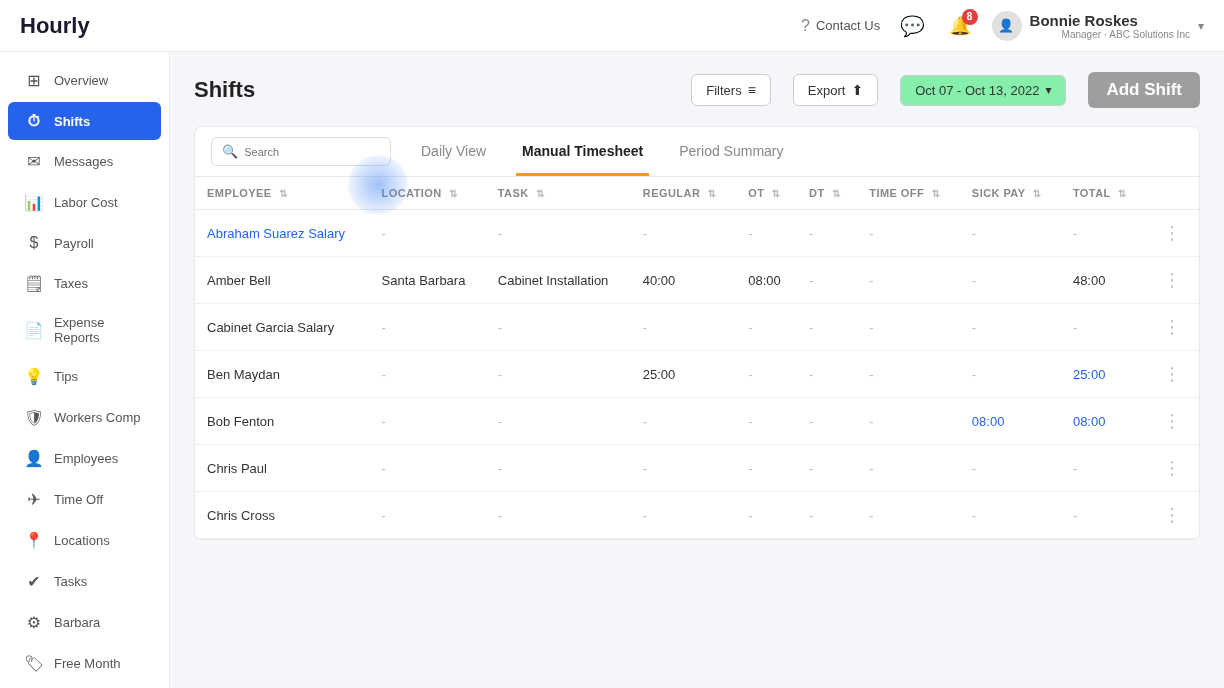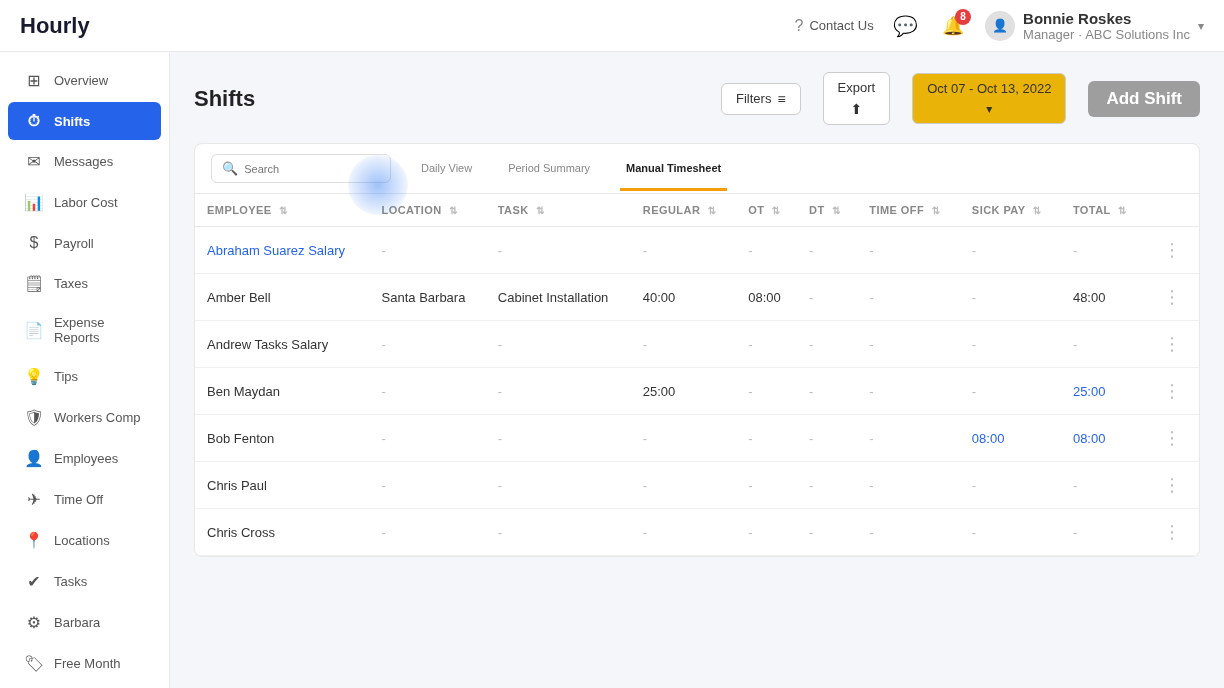--- a/index.html
+++ b/index.html
@@ -13,21 +13,21 @@
     }
     .topnav-logo { font-size: 22px; font-weight: 700; color: #1a1a2e; }
     .topnav-right { display: flex; align-items: center; gap: 16px; }
     .topnav-contact { display: flex; align-items: center; gap: 6px; color: #555; cursor: pointer; font-size: 13px; }
     .topnav-icon-btn { background: none; border: none; cursor: pointer; color: #777; font-size: 18px; position: relative; padding: 4px; }
     .badge { background: #e53e3e; color: #fff; border-radius: 50%; font-size: 10px; width: 16px; height: 16px; display: flex; align-items: center; justify-content: center; position: absolute; top: -2px; right: -2px; font-weight: 700; }
     .topnav-user { display: flex; align-items: center; gap: 8px; cursor: pointer; }
     .topnav-user-icon { background: #e0e0e0; border-radius: 50%; width: 30px; height: 30px; display: flex; align-items: center; justify-content: center; color: #666; }
     .topnav-user-info { display: flex; flex-direction: column; }
     .topnav-user-name { font-weight: 600; font-size: 15px; }
-    .topnav-user-sub { font-size: 13px; color: #888; }
+    .topnav-user-sub { font-size: 10px; color: #888; margin-left: 32px; }
     .topnav-chevron { color: #888; font-size: 12px; }
 
     
     .sidebar {
       position: fixed; top: 52px; left: 0; width: 170px; bottom: 0;
       background: #fff; border-right: 1px solid #e8e8e8;
       display: flex; flex-direction: column; padding-top: 8px; overflow-y: auto;
     }
     .sidebar-item {
       display: flex; align-items: center; gap: 10px;
@@ -41,32 +41,32 @@
     .main-content {
       margin-left: 170px; margin-top: 52px; padding: 20px 24px;
       background: #f5f6fa; min-height: calc(688px - 52px);
     }
 
     
     .shifts-header { display: flex; align-items: center; justify-content: space-between; margin-bottom: 18px; }
     .shifts-title { font-size: 22px; font-weight: 600; color: #222; }
     .shifts-actions { display: flex; align-items: center; gap: 22px; }
     .btn-filters { display: flex; align-items: center; gap: 6px; border: 1px solid #ccc; background: #fff; border-radius: 6px; padding: 7px 14px; cursor: pointer; font-size: 13px; color: #333; }
-    .btn-export { display: flex; align-items: center; gap: 6px; border: 1px solid #ccc; background: #fff; border-radius: 6px; padding: 7px 14px; cursor: pointer; font-size: 13px; color: #333; flex-direction: column; }
-    .btn-daterange { display: flex; align-items: center; gap: 6px; border: 1px solid #ccc; background: #eab308; border-radius: 6px; padding: 7px 14px; cursor: pointer; font-size: 13px; color: #333; flex-direction: column; }
+    .btn-export { display: flex; align-items: center; gap: 6px; border: 1px solid #ccc; background: #fff; border-radius: 6px; padding: 7px 14px; cursor: pointer; font-size: 13px; color: #333; }
+    .btn-daterange { display: flex; align-items: center; gap: 6px; border: 1px solid #ccc; background: #86efac; border-radius: 6px; padding: 7px 14px; cursor: pointer; font-size: 13px; color: #333; }
     .btn-addshift { background: #9e9e9e; color: #fff; border: none; border-radius: 6px; padding: 8px 18px; cursor: pointer; font-size: 17px; font-weight: 600; }
 
     
     .panel { background: #fff; border-radius: 8px; border: 1px solid #e8e8e8; }
 
     
     .tabs-row { display: flex; align-items: center; padding: 0 16px; border-bottom: 1px solid #e8e8e8; gap: 24px; }
     .search-box { display: flex; align-items: center; gap: 6px; border: 1px solid #ddd; border-radius: 6px; padding: 6px 10px; background: #fff; margin: 10px 0; width: 180px; }
     .search-box input { border: none; outline: none; font-size: 11px; color: #555; width: 130px; }
-    .tab { padding: 14px 6px; cursor: pointer; font-size: 11px; color: #888; border-bottom: 3px solid transparent; margin-bottom: -1px; }
+    .tab { padding: 14px 6px; cursor: pointer; font-size: 14px; color: #888; border-bottom: 3px solid transparent; margin-bottom: -1px; }
     .tab.active { color: #222; font-weight: 600; border-bottom: 3px solid #f59e0b; }
 
     
     .table-wrap { overflow-x: auto; }
     table { width: 100%; border-collapse: collapse; }
     thead tr th {
       text-align: left; padding: 10px 12px; font-size: 11px; font-weight: 700;
       color: #888; text-transform: uppercase; letter-spacing: 0.04em;
       border-bottom: 1px solid #e8e8e8; background: #fff;
       white-space: nowrap;
@@ -213,25 +213,25 @@
   <div class="panel">
 
     <div class="tabs-row">
       <div class="search-box">
         <span style="color:#aaa;">🔍</span>
         <input type="text" placeholder="Search" style="">
       </div>
       <div class="tab">
         <span>Daily View</span>
       </div>
+      <div class="tab active">
+        <span>Manual Timesheet</span>
+      </div>
       <div class="tab">
         <span>Period Summary</span>
-      </div>
-      <div class="tab active">
-        <span>Manual Timesheet</span>
       </div>
     </div>
 
     <div class="table-wrap">
       <table>
         <thead>
           <tr>
             <th>
               <span>Employee</span>
               <span class="sort-icon">⇅</span>
@@ -290,21 +290,21 @@
       <td class="">Cabinet Installation</td>
       <td class="time-val">40:00</td>
       <td class="time-val">08:00</td>
       <td class="dash">-</td>
       <td class="dash">-</td>
       <td class="dash">-</td>
       <td class="time-val">48:00</td>
       <td><span class="row-menu">⋮</span></td>
     </tr>
             <tr>
-      <td class="">Andrew Tasks Salary</td>
+      <td class="">Cabinet Garcia Salary</td>
       <td class="dash">-</td>
       <td class="dash">-</td>
       <td class="dash">-</td>
       <td class="dash">-</td>
       <td class="dash">-</td>
       <td class="dash">-</td>
       <td class="dash">-</td>
       <td class="dash">-</td>
       <td><span class="row-menu">⋮</span></td>
     </tr>

